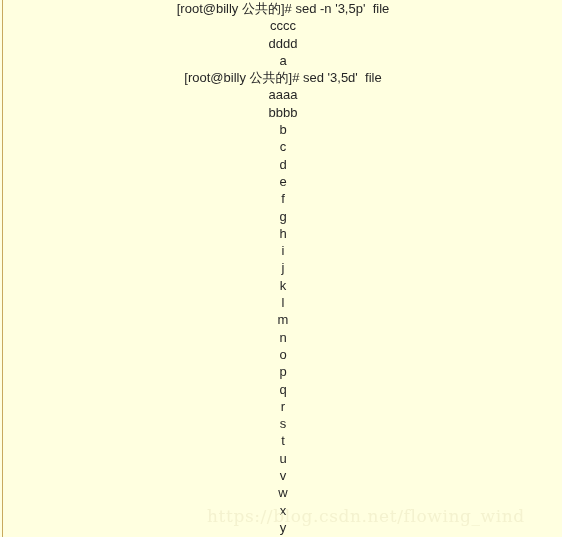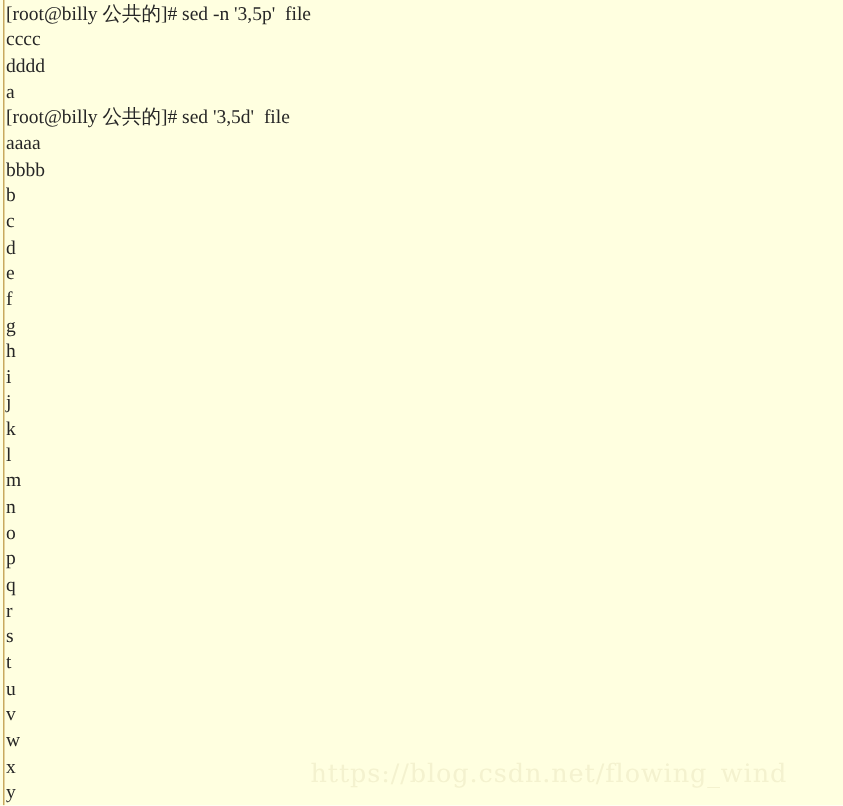--- a/index.html
+++ b/index.html
@@ -34,21 +34,22 @@
     font-family: "DejaVu Sans Mono", monospace;
     font-size: 13px;
     line-height: 17.3px;
     color: #262626;
     white-space: pre;
     letter-spacing: 0px;
   }
   .term-line {
     height: 17.3px;
     white-space: pre;
-    font-family: Liberation Serif, serif;
+    font-family: Liberation Sans, sans-serif;
+    text-align: center;
   }
   #watermark {
     position: absolute;
     left: 207px;
     top: 506px;
     font-family: "DejaVu Serif", serif;
     font-size: 17px;
     letter-spacing: 0.6px;
     color: #f4f2cf;
     white-space: pre;

